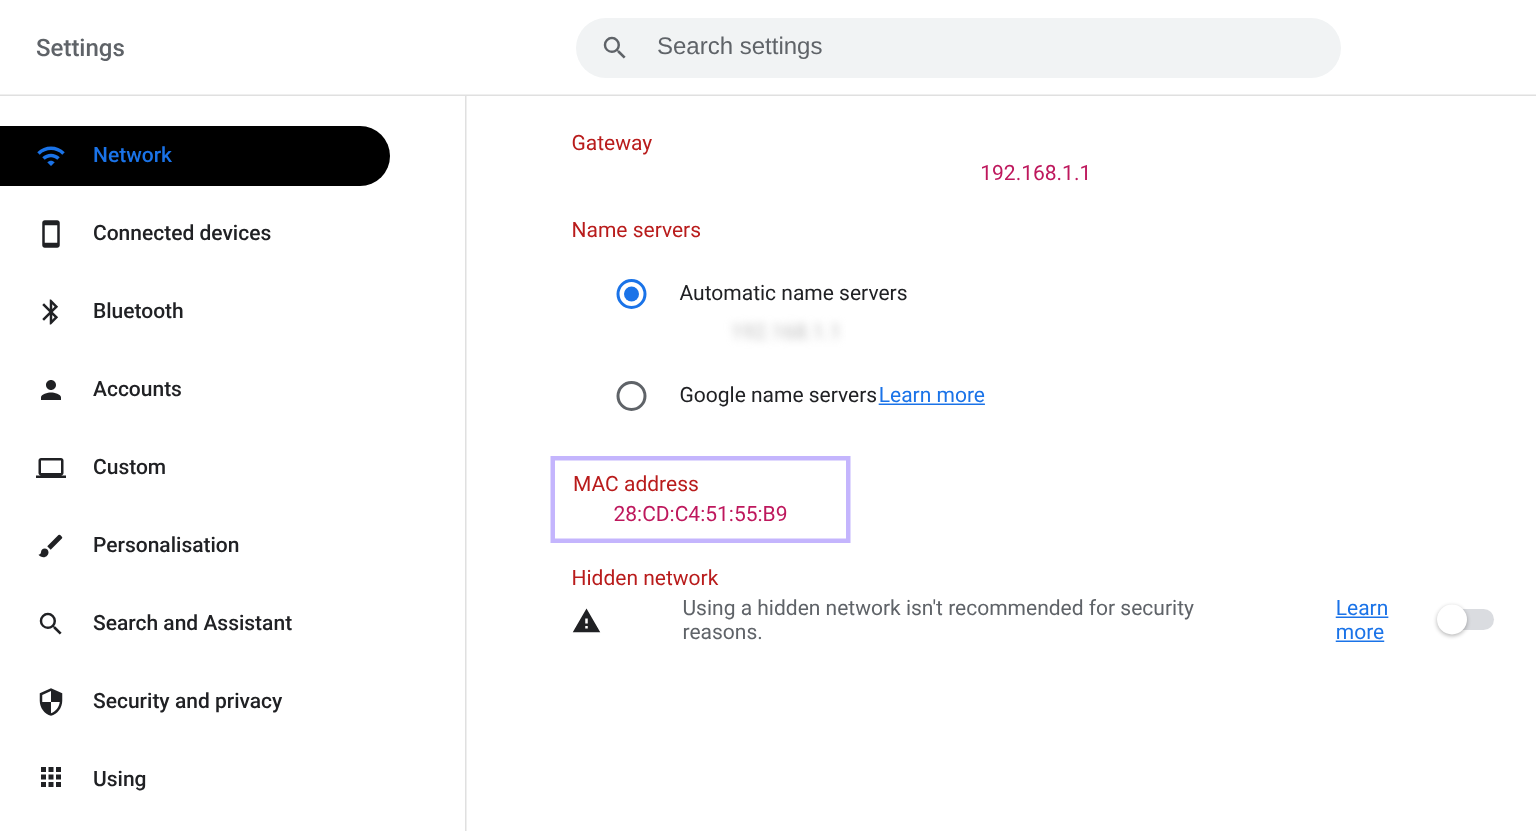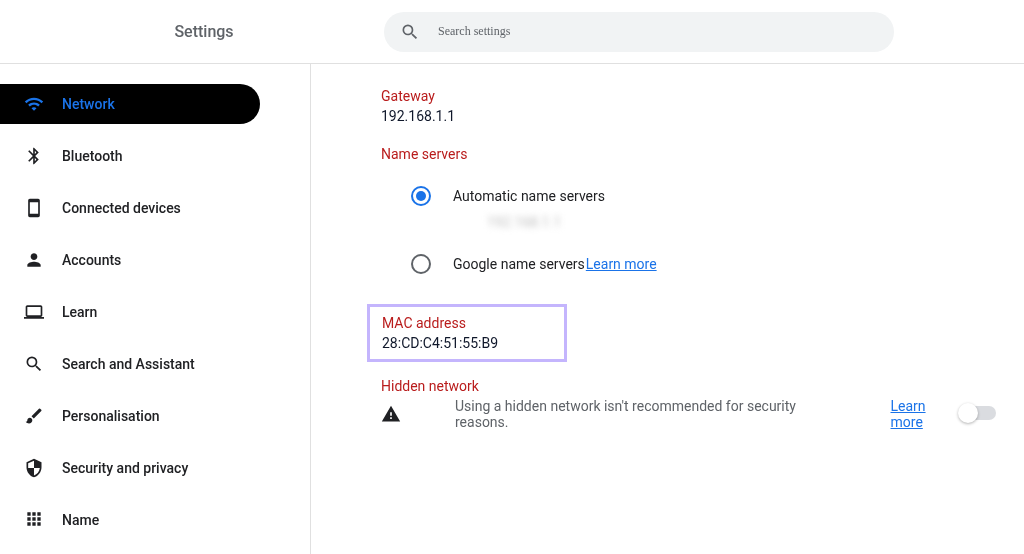--- a/index.html
+++ b/index.html
@@ -17,40 +17,38 @@
     align-items: center;
     height: 64px;
     padding: 0 24px;
     border-bottom: 1px solid #e0e0e0;
   }
   .header-title {
     font-size: 16px;
     color: #5f6368;
     font-weight: 500;
     width: 360px;
-    text-align: center;
   }
   .search-bar {
     display: flex;
     align-items: center;
     background: #f1f3f4;
     border-radius: 40px;
     height: 40px;
     width: 510px;
     padding: 0 16px;
   }
   .search-bar svg { fill: #5f6368; width: 20px; height: 20px; margin-right: 18px; }
   .search-input {
     border: none;
     outline: none;
     background: transparent;
-    font-size: 12px;
+    font-size: 16px;
     color: #202124;
     flex: 1;
-    font-family: Liberation Serif, serif;
   }
   .search-input::placeholder { color: #5f6368; }
   .body {
     display: flex;
     height: calc(554px - 64px);
   }
   .sidebar {
     width: 260px;
     padding-top: 20px;
   }
@@ -77,21 +75,21 @@
     margin-left: 50px;
   }
   .content {
     flex: 1;
     padding: 24px 24px 0 70px;
     position: relative;
     overflow: hidden;
   }
   .field { margin-bottom: 22px; }
   .field-label { font-size: 14px; color: #b91c1c; margin-bottom: 4px; }
-  .field-value { font-size: 14px; color: #0f172a; }
+  .field-value { font-size: 14px; color: #be185d; text-align: center; }
   .radio-group { padding-left: 30px; margin-top:10px; }
   .radio-row {
     display: flex;
     align-items: center;
     height: 48px;
   }
   .radio {
     width: 20px; height: 20px; border-radius: 50%;
     border: 2px solid #5f6368;
     margin-right: 22px;
@@ -158,67 +156,67 @@
 <div class="body">
   <div class="sidebar">
     <div class="sidebar-item active">
       <svg viewBox="0 0 24 24">
           <path d="M1 9l2 2c4.97-4.97 13.03-4.97 18 0l2-2C16.93 2.93 7.08 2.93 1 9zm8 8l3 3 3-3c-1.65-1.66-4.34-1.66-6 0zm-4-4l2 2c2.76-2.76 7.24-2.76 10 0l2-2C15.14 9.14 8.87 9.14 5 13z"></path>
         </svg>
       <span class="sidebar-label">Network</span>
     </div>
     <div class="sidebar-item">
       <svg viewBox="0 0 24 24">
+          <path d="M17 1H7c-1.1 0-2 .9-2 2v18c0 1.1.9 2 2 2h10c1.1 0 2-.9 2-2V3c0-1.1-.9-2-2-2zm0 18H7V5h10v14z"></path>
+        </svg>
+      <span class="sidebar-label">Connected devices</span>
+    </div>
+    <div class="sidebar-item">
+      <svg viewBox="0 0 24 24">
           <path d="M17.71 7.71L12 2h-1v7.59L6.41 5 5 6.41 10.59 12 5 17.59 6.41 19 11 14.41V22h1l5.71-5.71L13.41 12l4.3-4.29zM13 5.83l1.88 1.88L13 9.59V5.83zm1.88 10.46L13 18.17v-3.76l1.88 1.88z"></path>
         </svg>
       <span class="sidebar-label">Bluetooth</span>
     </div>
     <div class="sidebar-item">
       <svg viewBox="0 0 24 24">
-          <path d="M17 1H7c-1.1 0-2 .9-2 2v18c0 1.1.9 2 2 2h10c1.1 0 2-.9 2-2V3c0-1.1-.9-2-2-2zm0 18H7V5h10v14z"></path>
-        </svg>
-      <span class="sidebar-label">Connected devices</span>
-    </div>
-    <div class="sidebar-item">
-      <svg viewBox="0 0 24 24">
           <path d="M12 12c2.21 0 4-1.79 4-4s-1.79-4-4-4-4 1.79-4 4 1.79 4 4 4zm0 2c-2.67 0-8 1.34-8 4v2h16v-2c0-2.66-5.33-4-8-4z"></path>
         </svg>
       <span class="sidebar-label">Accounts</span>
     </div>
     <div class="sidebar-item">
       <svg viewBox="0 0 24 24">
           <path d="M20 18c1.1 0 2-.9 2-2V6c0-1.1-.9-2-2-2H4c-1.1 0-2 .9-2 2v10c0 1.1.9 2 2 2H0v2h24v-2h-4zM4 6h16v10H4V6z"></path>
         </svg>
-      <span class="sidebar-label">Learn</span>
+      <span class="sidebar-label">Custom</span>
+    </div>
+    <div class="sidebar-item">
+      <svg viewBox="0 0 24 24">
+          <path d="M7 14c-1.66 0-3 1.34-3 3 0 1.31-1.16 2-2 2 .92 1.22 2.49 2 4 2 2.21 0 4-1.79 4-4 0-1.66-1.34-3-3-3zm13.71-9.37l-1.34-1.34a.996.996 0 00-1.41 0L9 12.25 11.75 15l8.96-8.96a.996.996 0 000-1.41z"></path>
+        </svg>
+      <span class="sidebar-label">Personalisation</span>
     </div>
     <div class="sidebar-item">
       <svg viewBox="0 0 24 24">
           <path d="M15.5 14h-.79l-.28-.27A6.471 6.471 0 0016 9.5 6.5 6.5 0 109.5 16c1.61 0 3.09-.59 4.23-1.57l.27.28v.79l5 4.99L20.49 19l-4.99-5zm-6 0C7.01 14 5 11.99 5 9.5S7.01 5 9.5 5 14 7.01 14 9.5 11.99 14 9.5 14z"></path>
         </svg>
       <span class="sidebar-label">Search and Assistant</span>
-    </div>
-    <div class="sidebar-item">
-      <svg viewBox="0 0 24 24">
-          <path d="M7 14c-1.66 0-3 1.34-3 3 0 1.31-1.16 2-2 2 .92 1.22 2.49 2 4 2 2.21 0 4-1.79 4-4 0-1.66-1.34-3-3-3zm13.71-9.37l-1.34-1.34a.996.996 0 00-1.41 0L9 12.25 11.75 15l8.96-8.96a.996.996 0 000-1.41z"></path>
-        </svg>
-      <span class="sidebar-label">Personalisation</span>
     </div>
     <div class="sidebar-item">
       <svg viewBox="0 0 24 24">
           <path d="M12 1L3 5v6c0 5.55 3.84 10.74 9 12 5.16-1.26 9-6.45 9-12V5l-9-4zm0 10.99h7c-.53 4.12-3.28 7.79-7 8.94V12H5V6.3l7-3.11v8.8z"></path>
         </svg>
       <span class="sidebar-label">Security and privacy</span>
     </div>
     <div class="sidebar-item">
       <span class="apps-icon">
         <svg viewBox="0 0 24 24" width="20" height="20" fill="#202124">
             <path d="M4 8h4V4H4v4zm6 12h4v-4h-4v4zm-6 0h4v-4H4v4zm0-6h4v-4H4v4zm6 0h4v-4h-4v4zm6-10v4h4V4h-4zm-6 4h4V4h-4v4zm6 6h4v-4h-4v4zm0 6h4v-4h-4v4z"></path>
           </svg>
       </span>
-      <span class="sidebar-label">Name</span>
+      <span class="sidebar-label">Using</span>
     </div>
   </div>
 
   <div class="divider"></div>
 
   <div class="content">
     <div class="field">
       <div class="field-label">Gateway</div>
       <div class="field-value">192.168.1.1</div>
     </div>

